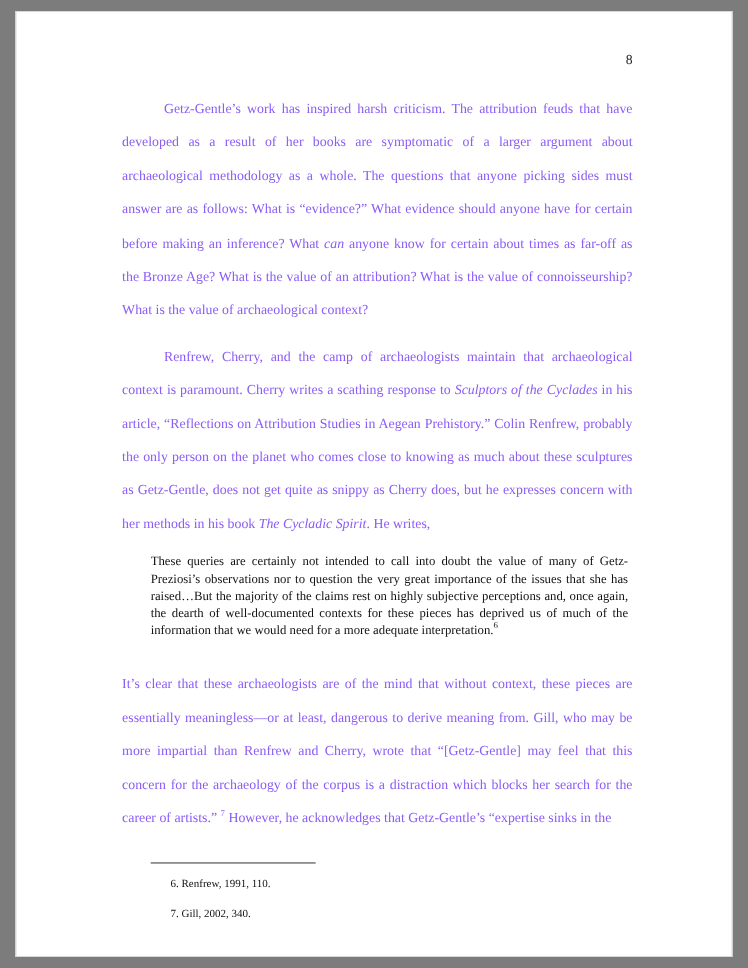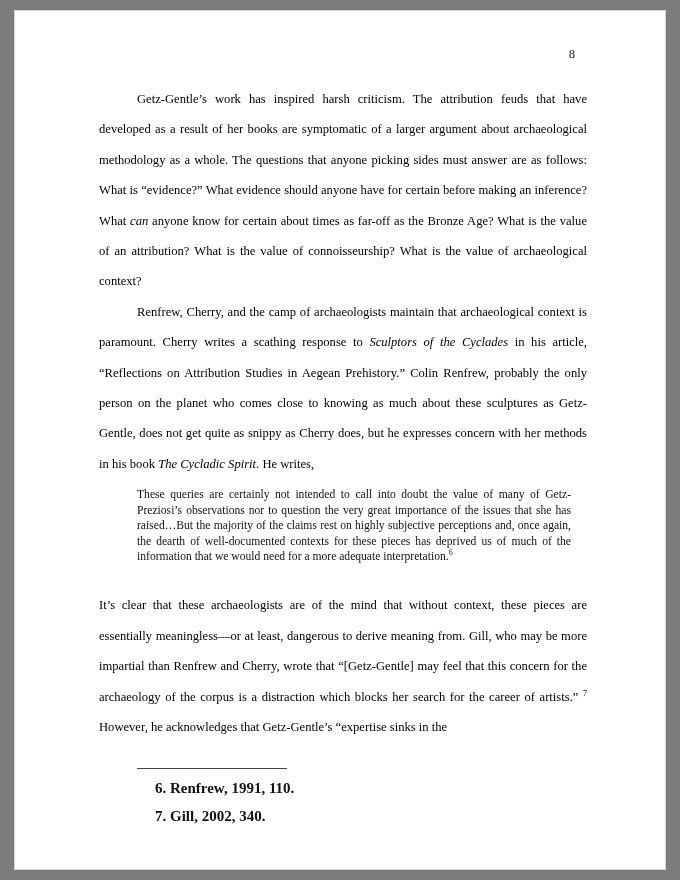--- a/index.html
+++ b/index.html
@@ -35,23 +35,23 @@
   .page-number {
     text-align: right;
     font-size: 12.5px;
     color: #1a1a1a;
     padding-right: 12px;
     margin-bottom: 22px;
   }
   p.body-para {
     font-size: 12.6px;
     line-height: 30.4px;
-    color: #000000;
+    color: #8b5cf6;
     text-align: justify;
-    margin: 0;
+    margin: 12px;
     text-indent: 38px;
     -webkit-hyphens: none;
     hyphens: none;
   }
   p.body-para.no-indent {
     text-indent: 0;
   }
   .blockquote {
     font-size: 11.6px;
     line-height: 15.4px;
@@ -72,25 +72,24 @@
   .footnote-area {
     margin-top: 26px;
   }
   .footnote-rule {
     width: 150px;
     height: 0;
     border-top: 1px solid #444;
     margin: 0 0 12px 38px;
   }
   .footnote {
-    font-size: 15px;
+    font-size: 10px;
     line-height: 14px;
     color: #111111;
     margin: 0 0 14px 56px;
-    font-weight: bold;
   }
 </style>
 </head>
 <body>
 
 <div class="page">
   <div class="page-inner">
 
     <div class="page-number">8</div>
 

